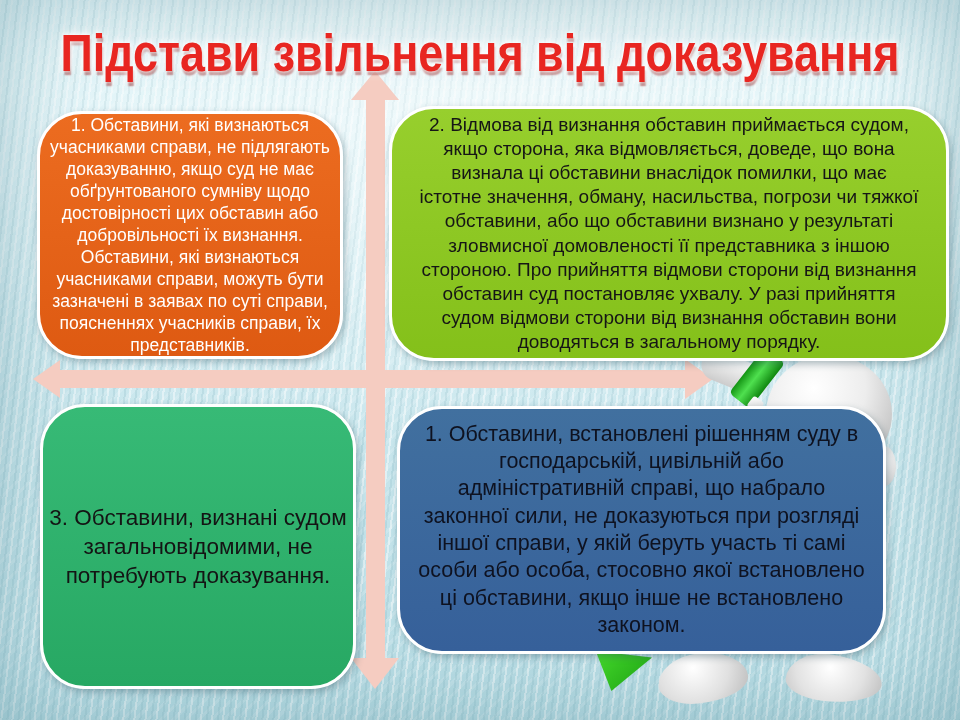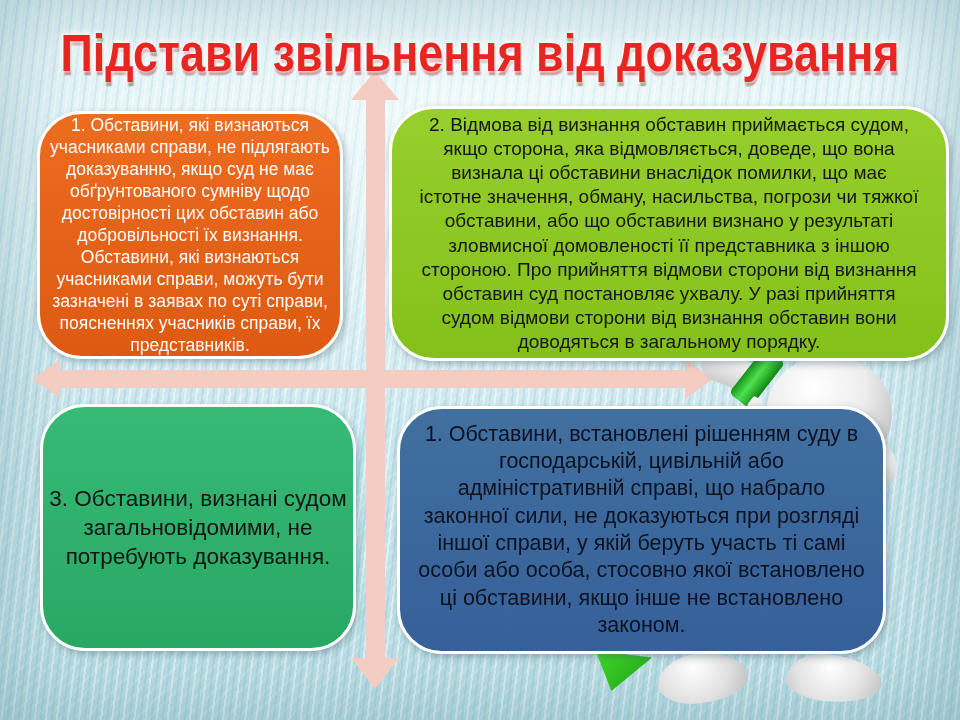--- a/index.html
+++ b/index.html
@@ -62,21 +62,21 @@
     position:absolute;z-index:3;border:3px solid #ffffff;border-radius:45px;
     display:flex;align-items:center;justify-content:center;text-align:center;
     box-shadow:2px 3px 7px rgba(55,90,100,.38);
   }
   .box-1{left:37px;top:111px;width:306px;height:248px;padding:6px 10px;
     background:linear-gradient(180deg,#ec6c20,#de5a12);
     color:#ffffff;font-size:17.5px;line-height:1.26}
   .box-2{left:389px;top:106px;width:560px;height:255px;padding:8px 26px;
     background:linear-gradient(180deg,#97cf2d,#84c01a);
     color:#161616;font-size:19px;line-height:1.27}
-  .box-3{left:40px;top:404px;width:316px;height:247px;padding:8px 4px;
+  .box-3{left:40px;top:404px;width:316px;height:285px;padding:8px 4px;
     background:linear-gradient(180deg,#37ba76,#27a863);
     color:#141414;font-size:22.5px;line-height:1.3}
   .box-4{left:397px;top:406px;width:489px;height:248px;padding:6px 16px;
     background:linear-gradient(180deg,#41709f,#36609a);
     color:#0e1220;font-size:21.5px;line-height:1.27}
 </style>
 </head>
 <body>
 
 <div class="slide">

